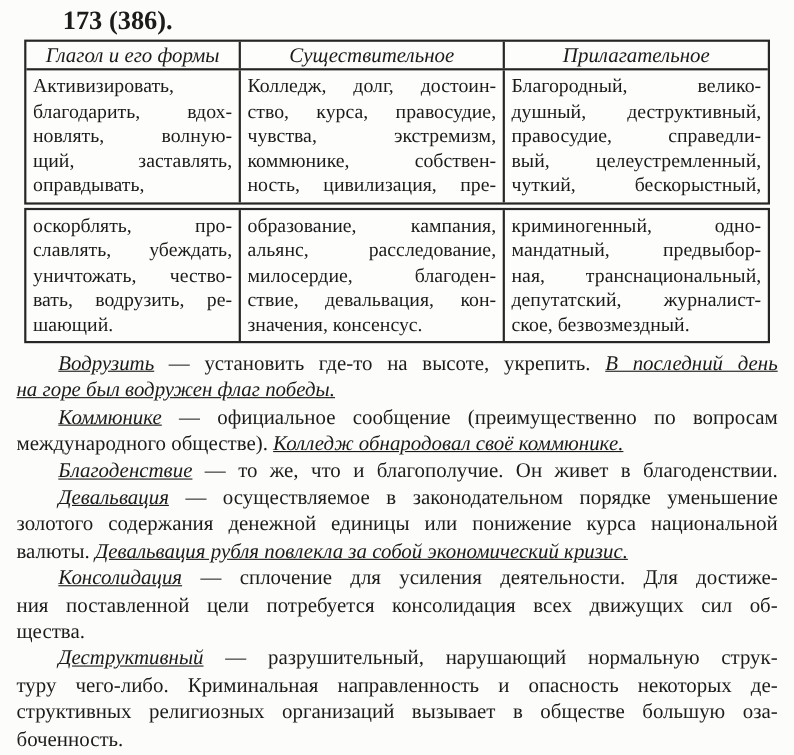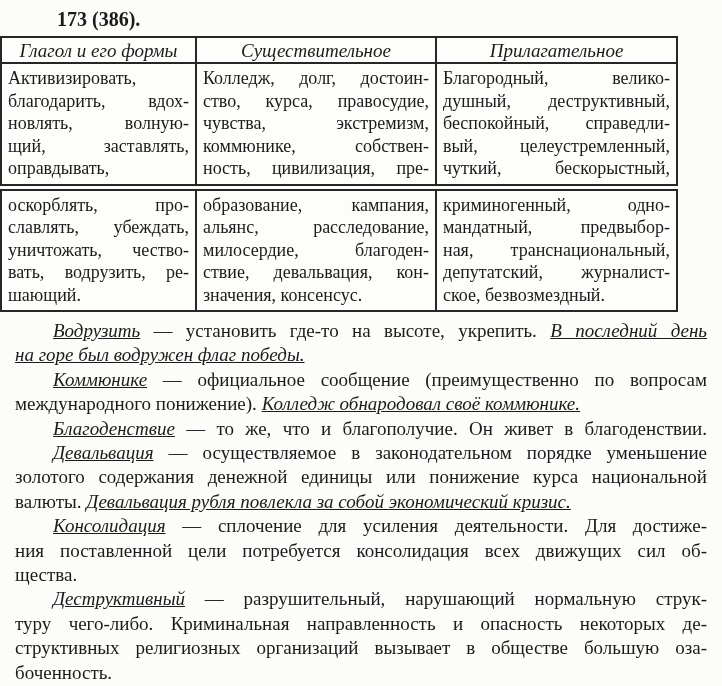--- a/index.html
+++ b/index.html
@@ -11,27 +11,28 @@
     position: relative;
     width: 722px;
     height: 686px;
     background: #fcfcfa;
     color: #1b1b1b;
     font-family: "Liberation Serif", "DejaVu Serif", serif;
     overflow: hidden;
   }
   .title {
     margin: 8px 0 6px 57px;
-    font-size: 20px;
+    font-size: 24px;
     font-weight: 700;
     line-height: 22px;
     font-family: Liberation Serif, serif;
   }
   
   .vtable {
+    margin-left: 22px;
     width: 678px;
   }
   .tbox {
     border: 2px solid #262626;
     box-sizing: border-box;
     width: 678px;
     background: #fdfdfb;
   }
   .tbox2 { margin-top: 3px; }
   .trow {
@@ -94,21 +95,21 @@
         <div class="cell c2">
             <div class="jl"><span>Колледж, долг, достоин-</span></div>
             <div class="jl"><span>ство, курса, правосудие,</span></div>
             <div class="jl"><span>чувства, экстремизм,</span></div>
             <div class="jl"><span>коммюнике, собствен-</span></div>
             <div class="jl"><span>ность, цивилизация, пре-</span></div>
           </div>
         <div class="cell c3">
             <div class="jl"><span>Благородный, велико-</span></div>
             <div class="jl"><span>душный, деструктивный,</span></div>
-            <div class="jl"><span>беспокойный, справедли-</span></div>
+            <div class="jl"><span>правосудие, справедли-</span></div>
             <div class="jl"><span>вый, целеустремленный,</span></div>
             <div class="jl"><span>чуткий, бескорыстный,</span></div>
           </div>
       </div>
     </div>
     <div class="tbox tbox2">
       <div class="trow">
         <div class="cell c1">
             <div class="jl"><span>оскорблять, про-</span></div>
             <div class="jl"><span>славлять, убеждать,</span></div>
@@ -134,21 +135,21 @@
     </div>
   </div>
 
   <div class="defs">
     <div class="para">
         <div class="jl jl-indent"><span class="it">Водрузить</span><span> — установить где-то на высоте, укрепить. </span><span class="it">В последний день</span></div>
         <div class="jl jl-last"><span class="it">на горе был водружен флаг победы.</span></div>
       </div>
     <div class="para">
         <div class="jl jl-indent"><span class="it">Коммюнике</span><span> — официальное сообщение (преимущественно по вопросам</span></div>
-        <div class="jl jl-last"><span>международного понижение). </span><span class="it">Колледж обнародовал своё коммюнике.</span></div>
+        <div class="jl jl-last"><span>международного обществе). </span><span class="it">Колледж обнародовал своё коммюнике.</span></div>
       </div>
     <div class="para">
         <div class="jl jl-indent"><span class="it">Благоденствие</span><span> — то же, что и благополучие. Он живет в благоденствии.</span></div>
       </div>
     <div class="para">
         <div class="jl jl-indent"><span class="it">Девальвация</span><span> — осуществляемое в законодательном порядке уменьшение</span></div>
         <div class="jl"><span>золотого содержания денежной единицы или понижение курса национальной</span></div>
         <div class="jl jl-last"><span>валюты. </span><span class="it">Девальвация рубля повлекла за собой экономический кризис.</span></div>
       </div>
     <div class="para">

